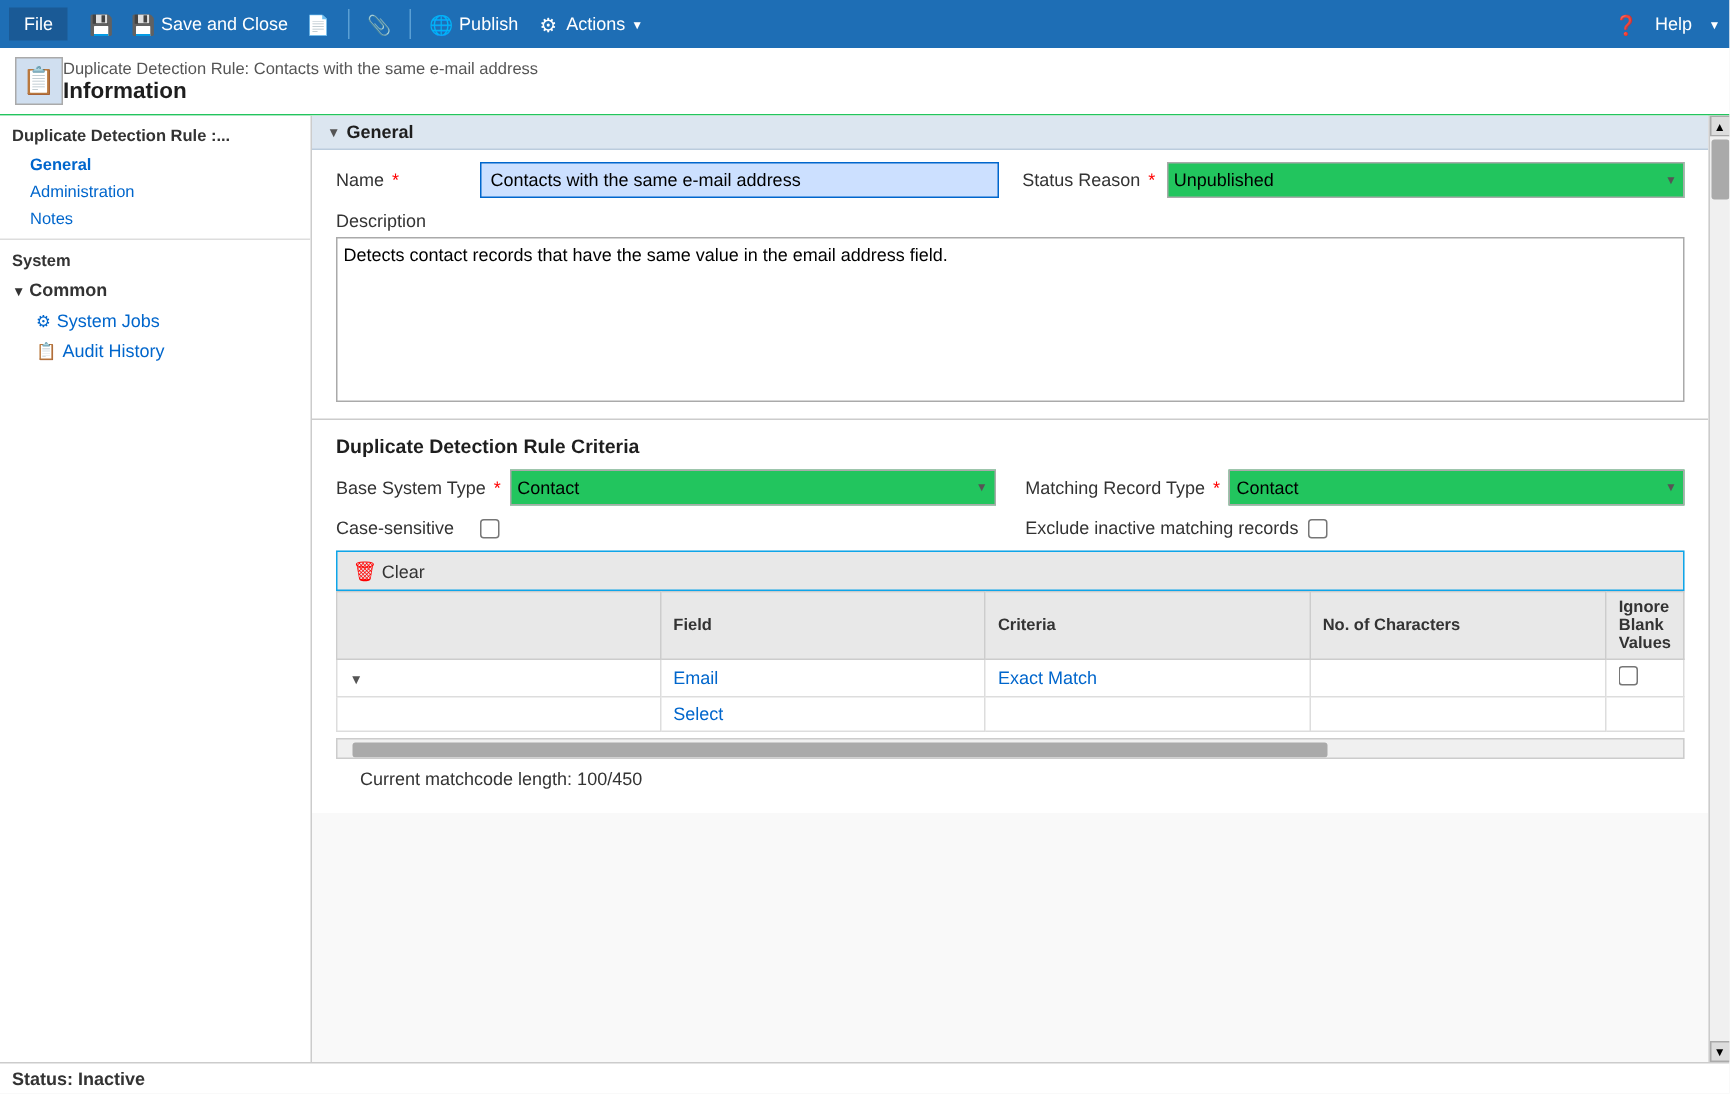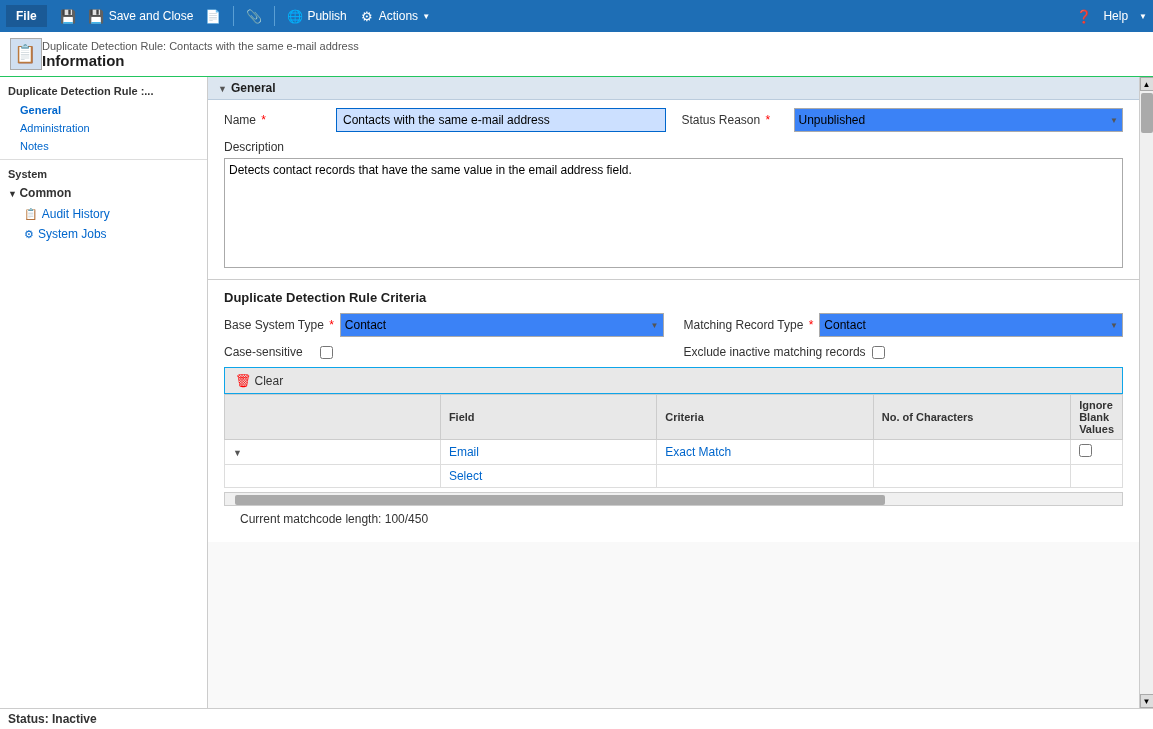--- a/index.html
+++ b/index.html
@@ -13,21 +13,21 @@
       padding: 3px 6px;
       height: 32px;
       flex-shrink: 0;
     }
     .toolbar-file-btn {
       background: #1a5a96;
       color: white;
       border: none;
       padding: 4px 10px;
       font-size: 12px;
-      font-weight: bold;
+      font-weight: normal;
       cursor: pointer;
       margin-right: 8px;
     }
     .toolbar-divider {
       width: 1px;
       height: 20px;
       background: #5a9fd4;
       margin: 0 6px;
     }
     .toolbar-btn {
@@ -187,21 +187,21 @@
     
     .form-row {
       display: flex;
       align-items: flex-start;
       padding: 8px 16px;
       gap: 16px;
     }
     .field-group {
       display: flex;
       align-items: center;
-      gap: 22px;
+      gap: 6px;
       flex: 1;
     }
     .field-label {
       font-size: 12px;
       color: #333;
       white-space: nowrap;
       min-width: 90px;
     }
     .required-star {
       color: red;
@@ -232,21 +232,21 @@
       font-size: 8px;
       color: #555;
       pointer-events: none;
     }
     .select-wrapper select {
       width: 100%;
       border: 1px solid #aaa;
       padding: 2px 4px;
       font-size: 12px;
       height: 24px;
-      background: #3b82f6;
+      background: #22c55e;
       outline: none;
       appearance: none;
       -webkit-appearance: none;
       padding-right: 20px;
     }
 
     .description-section {
       padding: 0 16px 8px 16px;
     }
     .description-label {
@@ -485,26 +485,26 @@
     <div class="sidebar-item active">General</div>
     <div class="sidebar-item">Administration</div>
     <div class="sidebar-item">Notes</div>
 
     <div class="sidebar-related">System</div>
     <div class="sidebar-common-section">
       <span style="font-size:9px;">▼ </span>
       <span>Common</span>
     </div>
     <div class="sidebar-common-item">
+      <span class="icon-gear"></span>
+      <span>System Jobs</span>
+    </div>
+    <div class="sidebar-common-item">
       <span class="icon-checklist"></span>
       <span>Audit History</span>
-    </div>
-    <div class="sidebar-common-item">
-      <span class="icon-gear"></span>
-      <span>System Jobs</span>
     </div>
   </div>
 
   <div class="content-panel">
     <div class="content-inner">
 
       <div class="section-header">
         <span class="collapse-arrow chevron-down"></span>
         <span>General</span>
       </div>

